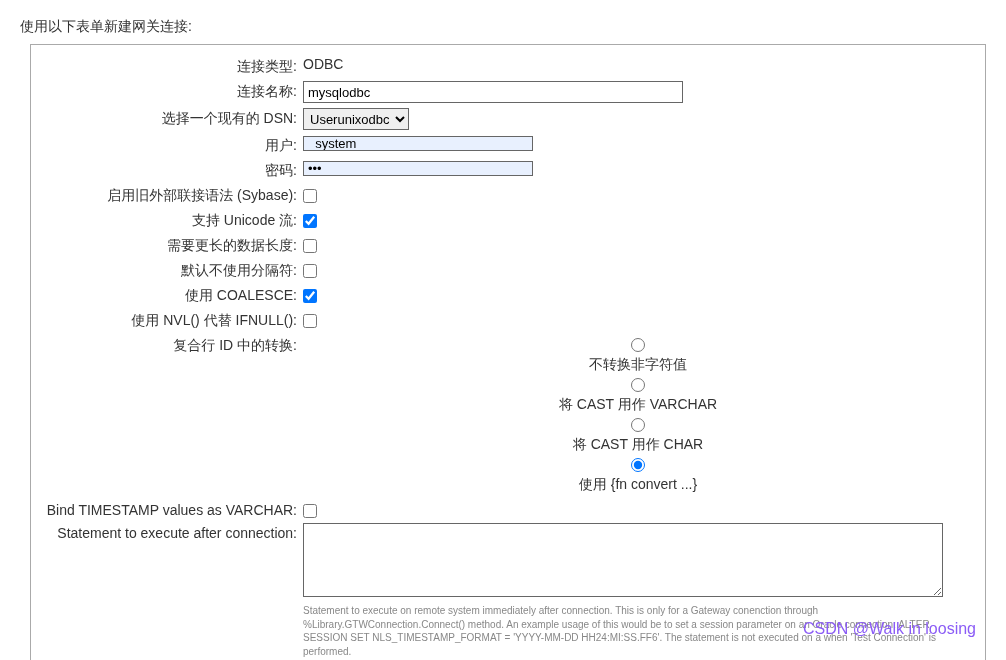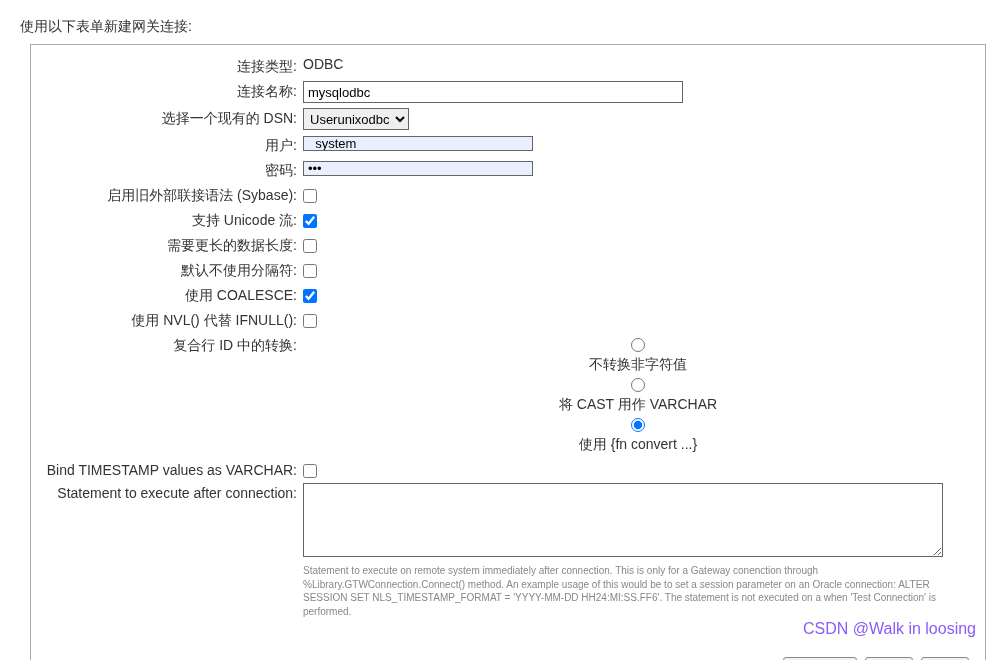--- a/index.html
+++ b/index.html
@@ -221,20 +221,24 @@
     <div class="form-value">
       <div class="radio-row">
         <input type="radio" name="cast" style="">
         <label>不转换非字符值</label>
       </div>
       <div class="radio-row">
         <input type="radio" name="cast" style="">
         <label>将 CAST 用作 VARCHAR</label>
       </div>
       <div class="radio-row">
+        <input type="radio" name="cast" style="">
+        <label>将 CAST 用作 CHAR</label>
+      </div>
+      <div class="radio-row">
         <input type="radio" name="cast" checked="" style="">
         <label>使用 {fn convert ...}</label>
       </div>
     </div>
   </div>
 
   <div class="form-row">
     <div class="form-label">Bind TIMESTAMP values as VARCHAR:</div>
     <div class="form-value">
       <input type="checkbox" style="">

